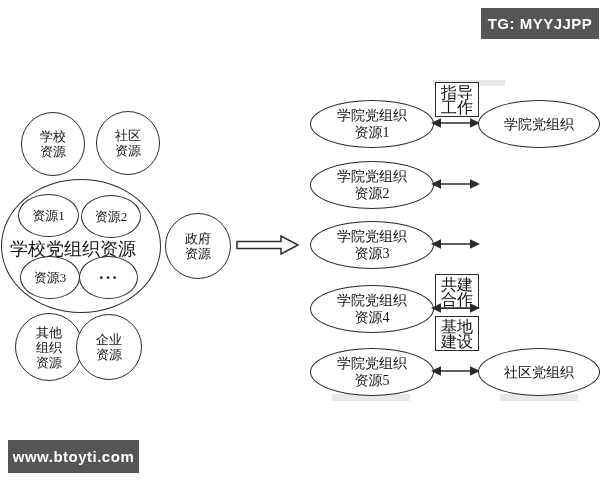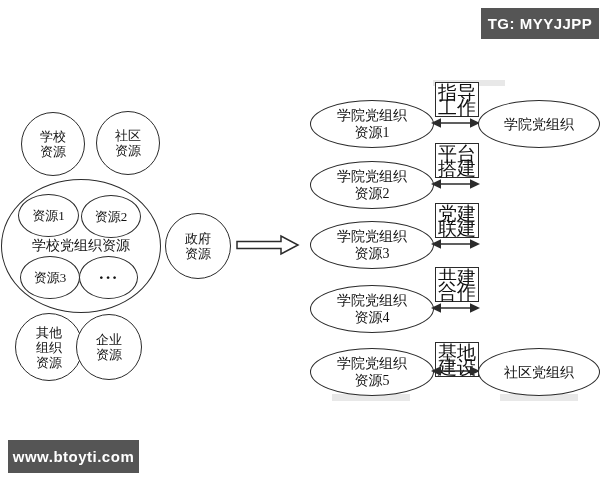--- a/index.html
+++ b/index.html
@@ -5,24 +5,24 @@
   html,body{margin:0;padding:0;background:#fff;}
   .canvas{position:relative;width:600px;height:480px;background:#fff;overflow:hidden;
           font-family:"Liberation Serif","DejaVu Serif",serif;color:#111;}
   .tag{position:absolute;background:#555555;color:#fff;display:flex;align-items:center;justify-content:center;
        font-family:"Liberation Sans","DejaVu Sans",sans-serif;font-weight:bold;letter-spacing:.5px;}
   .circle,.ellipse{position:absolute;border:1.4px solid #2b2b2b;border-radius:50%;background:#fff;
        display:flex;flex-direction:column;align-items:center;justify-content:center;text-align:center;}
   .circle span,.ellipse span{display:block;}
   .t13{font-size:13px;line-height:15px;}
   .t14{font-size:14px;line-height:17px;}
-  .biglabel{position:absolute;text-align:center;font-size:14px;}
+  .biglabel{position:absolute;text-align:left;font-size:18px;}
   .linkbox{position:absolute;width:42px;height:33px;border:1.4px solid #2b2b2b;background:#fff;
        display:flex;flex-direction:column;align-items:center;justify-content:center;text-align:center;
-       font-size:19px;line-height:15px;}
+       font-size:16px;line-height:15px;}
   .arrow{position:absolute;}
   .dots{font-size:17px;font-weight:bold;letter-spacing:1px;}
   .artifact{position:absolute;background:#dedede;opacity:.7;}
 </style>
 </head>
 <body>
 
 <div class="canvas">
 
   <div class="tag" style="left:8px;top:440px;width:131px;height:33px;font-size:15px;">www.btoyti.com</div>
@@ -88,63 +88,55 @@
       <polygon points="49,6 39,1.2 39,10.8" fill="#2b2b2b"></polygon>
   </svg>
   <div class="ellipse t14" style="left:478px;top:100px;width:120px;height:46px;">
     <span>学院党组织</span>
   </div>
 
   <div class="ellipse t14" style="left:310px;top:161px;width:122px;height:46px;">
     <span>学院党组织</span>
     <span>资源2</span>
   </div>
-  <div class="linkbox" style="left:435px;top:143px;">
-    <span>平台</span>
-    <span>搭建</span>
-  </div>
   <svg class="arrow" style="left:431px;top:178px;" width="49" height="12" viewBox="0 0 49 12">
     <line x1="7" y1="6" x2="42" y2="6" stroke="#2b2b2b" stroke-width="1.5"></line>
     <polygon points="0,6 10,1.2 10,10.8" fill="#2b2b2b"></polygon>
       <polygon points="49,6 39,1.2 39,10.8" fill="#2b2b2b"></polygon>
   </svg>
 
   <div class="ellipse t14" style="left:310px;top:221px;width:122px;height:46px;">
     <span>学院党组织</span>
     <span>资源3</span>
-  </div>
-  <div class="linkbox" style="left:435px;top:203px;">
-    <span>党建</span>
-    <span>联建</span>
   </div>
   <svg class="arrow" style="left:431px;top:238px;" width="49" height="12" viewBox="0 0 49 12">
     <line x1="7" y1="6" x2="42" y2="6" stroke="#2b2b2b" stroke-width="1.5"></line>
     <polygon points="0,6 10,1.2 10,10.8" fill="#2b2b2b"></polygon>
       <polygon points="49,6 39,1.2 39,10.8" fill="#2b2b2b"></polygon>
   </svg>
 
   <div class="ellipse t14" style="left:310px;top:285px;width:122px;height:46px;">
     <span>学院党组织</span>
     <span>资源4</span>
   </div>
-  <div class="linkbox" style="left:435px;top:267px;">
+  <div class="linkbox" style="left:435px;top:274px;">
     <span>共建</span>
     <span>合作</span>
   </div>
   <svg class="arrow" style="left:431px;top:302px;" width="49" height="12" viewBox="0 0 49 12">
     <line x1="7" y1="6" x2="42" y2="6" stroke="#2b2b2b" stroke-width="1.5"></line>
     <polygon points="0,6 10,1.2 10,10.8" fill="#2b2b2b"></polygon>
       <polygon points="49,6 39,1.2 39,10.8" fill="#2b2b2b"></polygon>
   </svg>
 
   <div class="ellipse t14" style="left:310px;top:348px;width:122px;height:46px;">
     <span>学院党组织</span>
     <span>资源5</span>
   </div>
-  <div class="linkbox" style="left:435px;top:342px;">
+  <div class="linkbox" style="left:435px;top:316px;">
     <span>基地</span>
     <span>建设</span>
   </div>
   <svg class="arrow" style="left:431px;top:365px;" width="49" height="12" viewBox="0 0 49 12">
     <line x1="7" y1="6" x2="42" y2="6" stroke="#2b2b2b" stroke-width="1.5"></line>
     <polygon points="0,6 10,1.2 10,10.8" fill="#2b2b2b"></polygon>
       <polygon points="49,6 39,1.2 39,10.8" fill="#2b2b2b"></polygon>
   </svg>
   <div class="ellipse t14" style="left:478px;top:348px;width:120px;height:46px;">
     <span>社区党组织</span>

